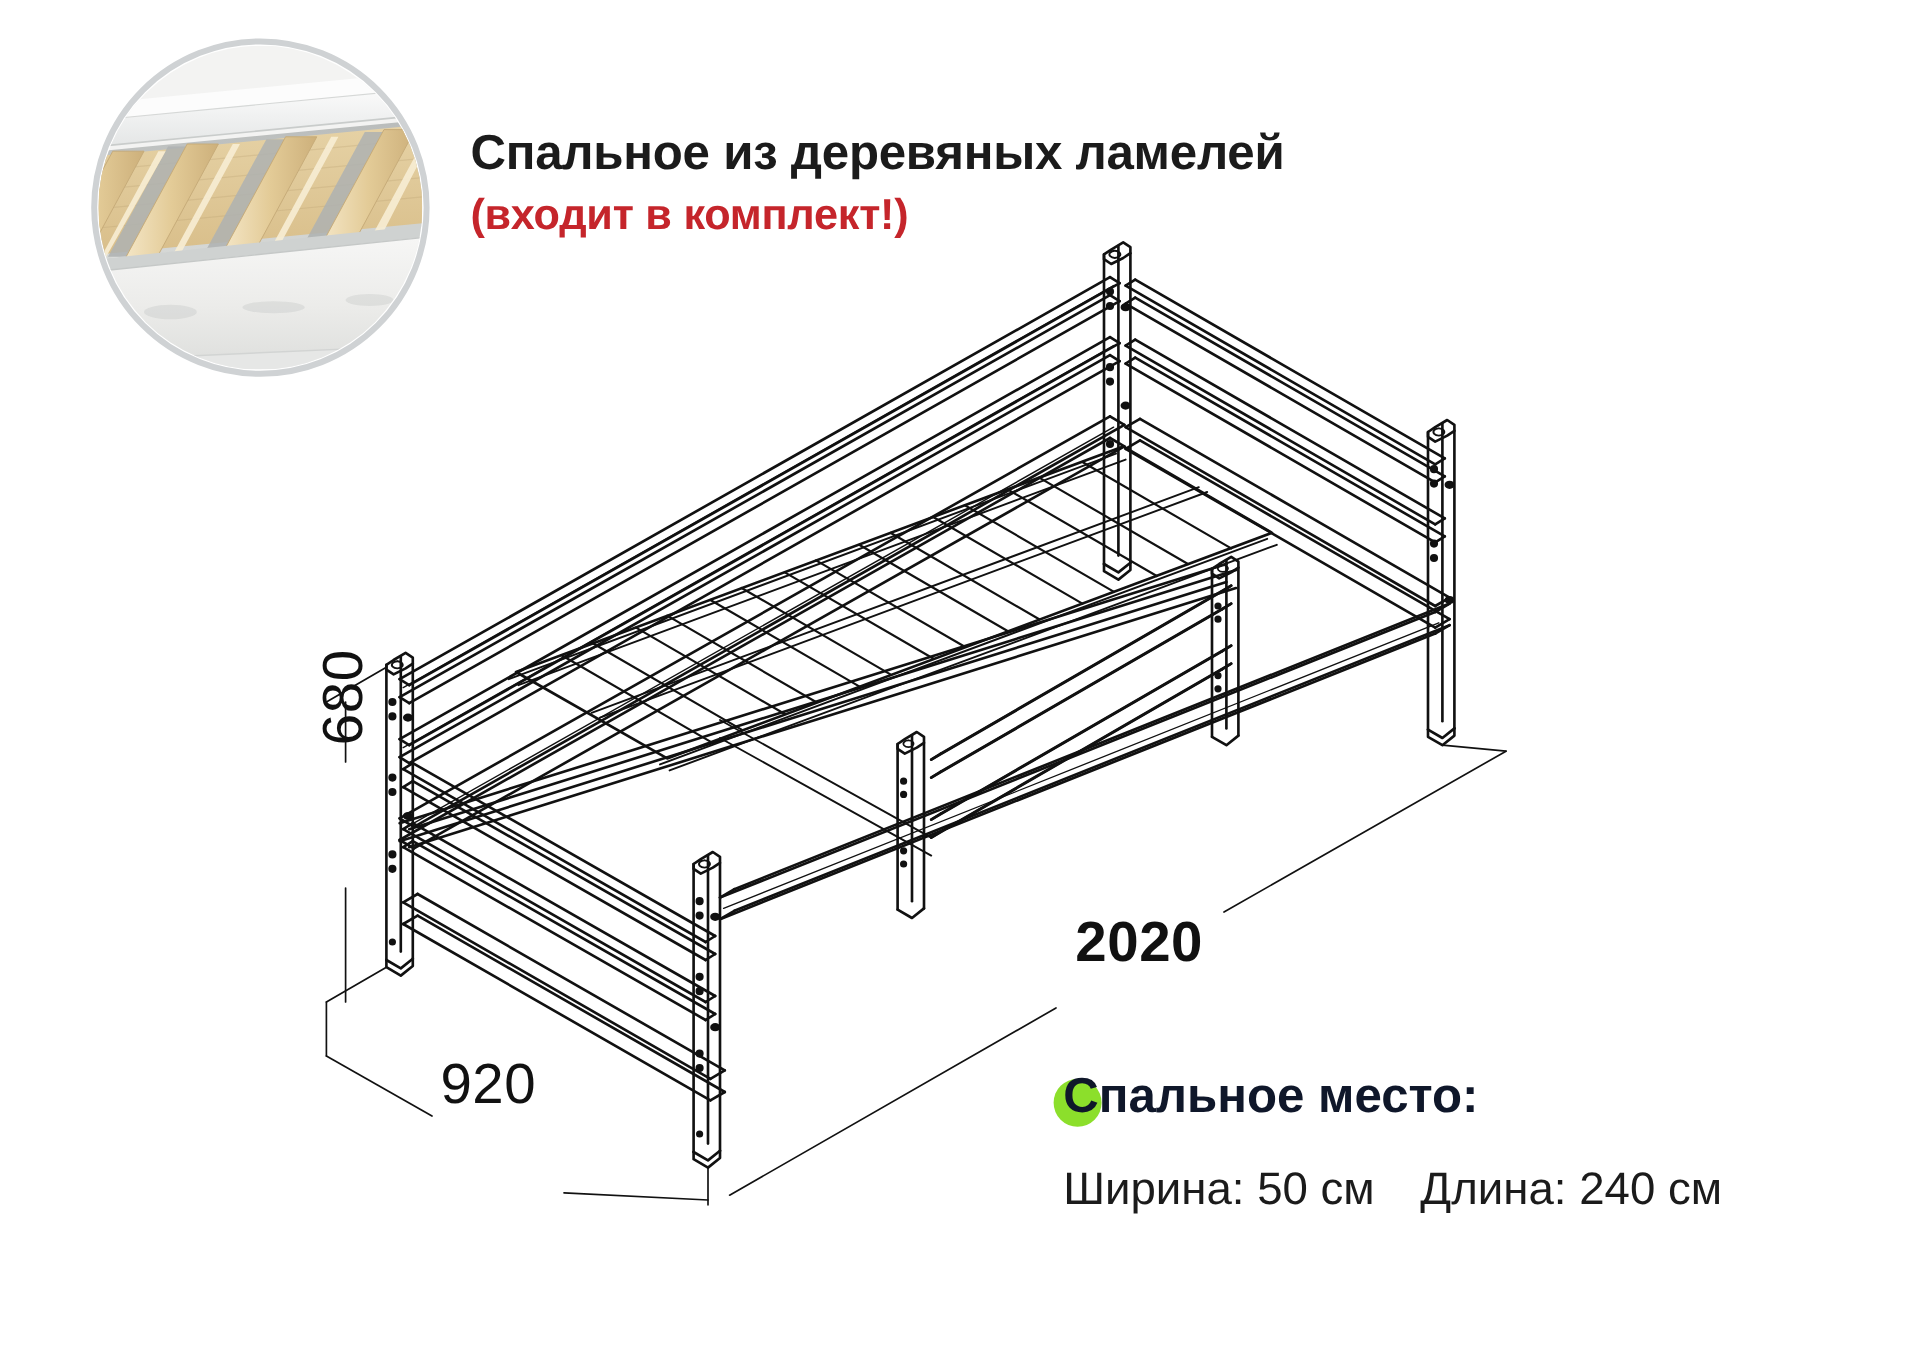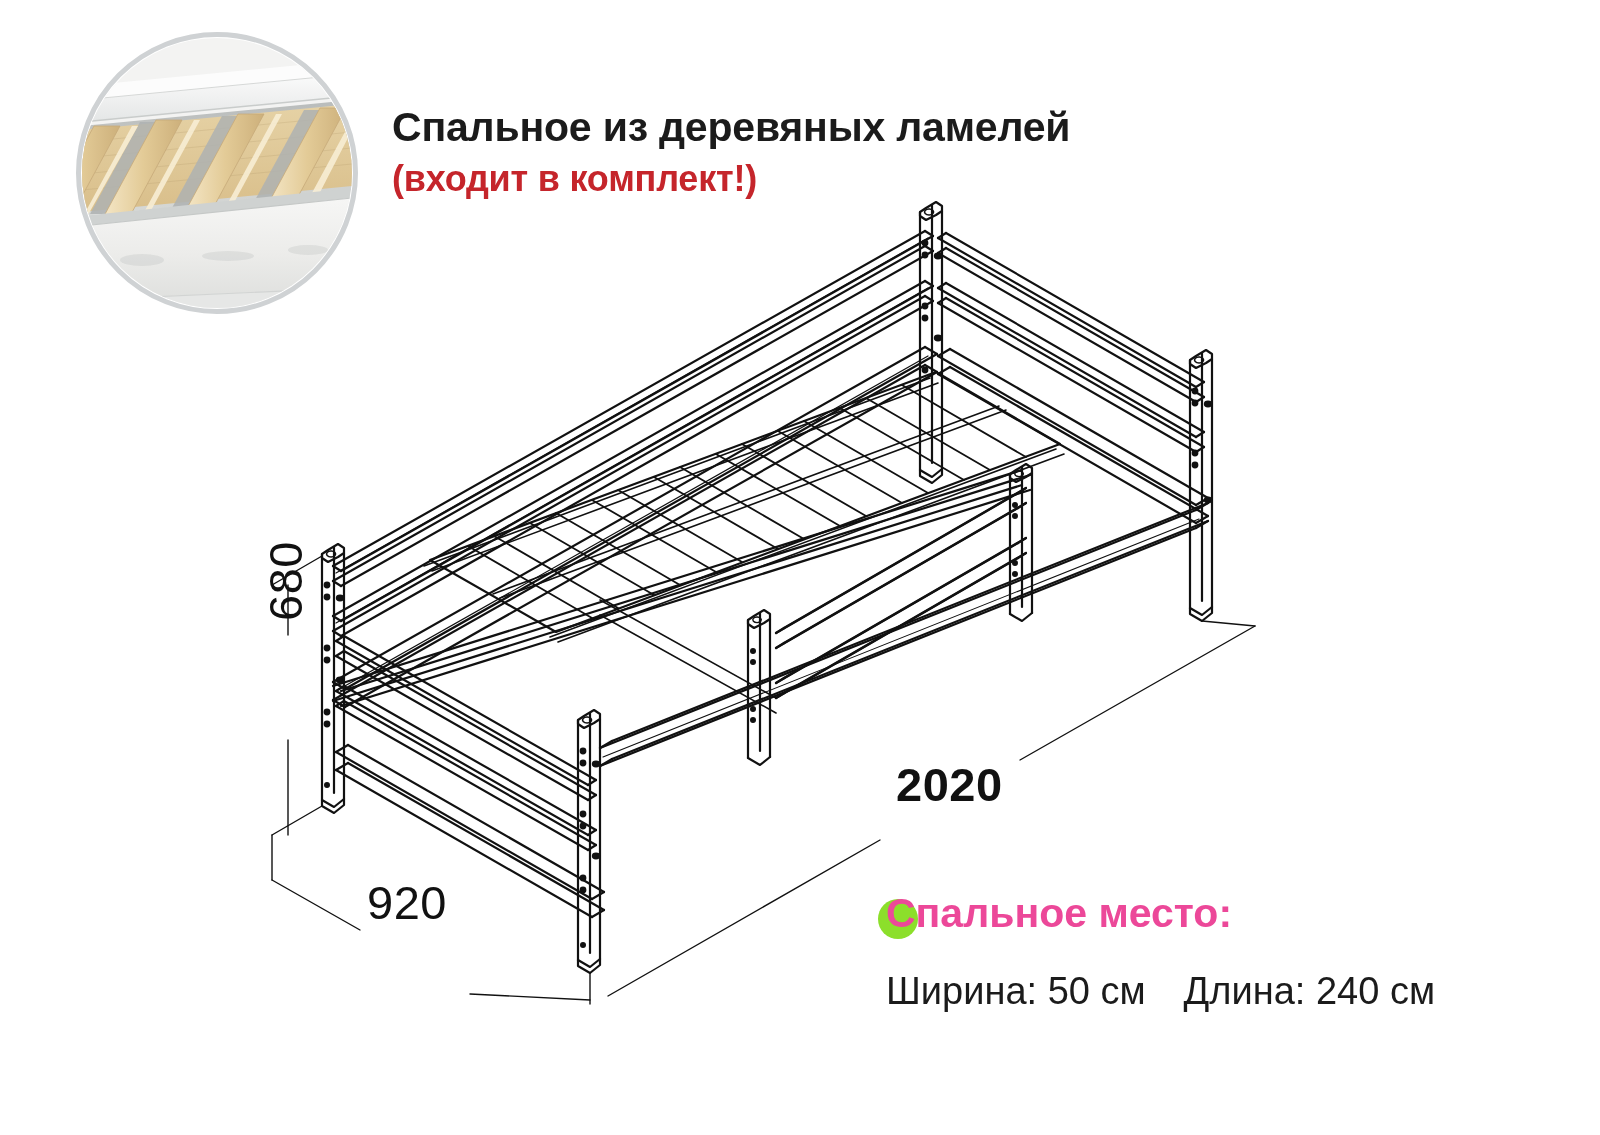--- a/index.html
+++ b/index.html
@@ -56,21 +56,21 @@
 
   
   #sleep-block{position:absolute;left:878px;top:890px;width:620px;}
   #sleep-title-row{position:relative;height:58px;}
   #green-dot{
     position:absolute;left:0px;top:9px;width:40px;height:40px;
     border-radius:50%;background:#8cdf2b;
   }
   #sleep-title{
     position:absolute;left:8px;top:0px;
-    font-size:41px;font-weight:700;color:#ec4899;white-space:nowrap;
+    font-size:41px;font-weight:700;color:#0f172a;white-space:nowrap;
   }
   #sleep-dims{
     position:absolute;left:8px;top:80px;
     font-size:38px;font-weight:400;color:#1b1b1b;white-space:nowrap;
   }
   #sleep-dims .gap{display:inline-block;width:38px;}
 </style>
 </head>
 <body>
 

